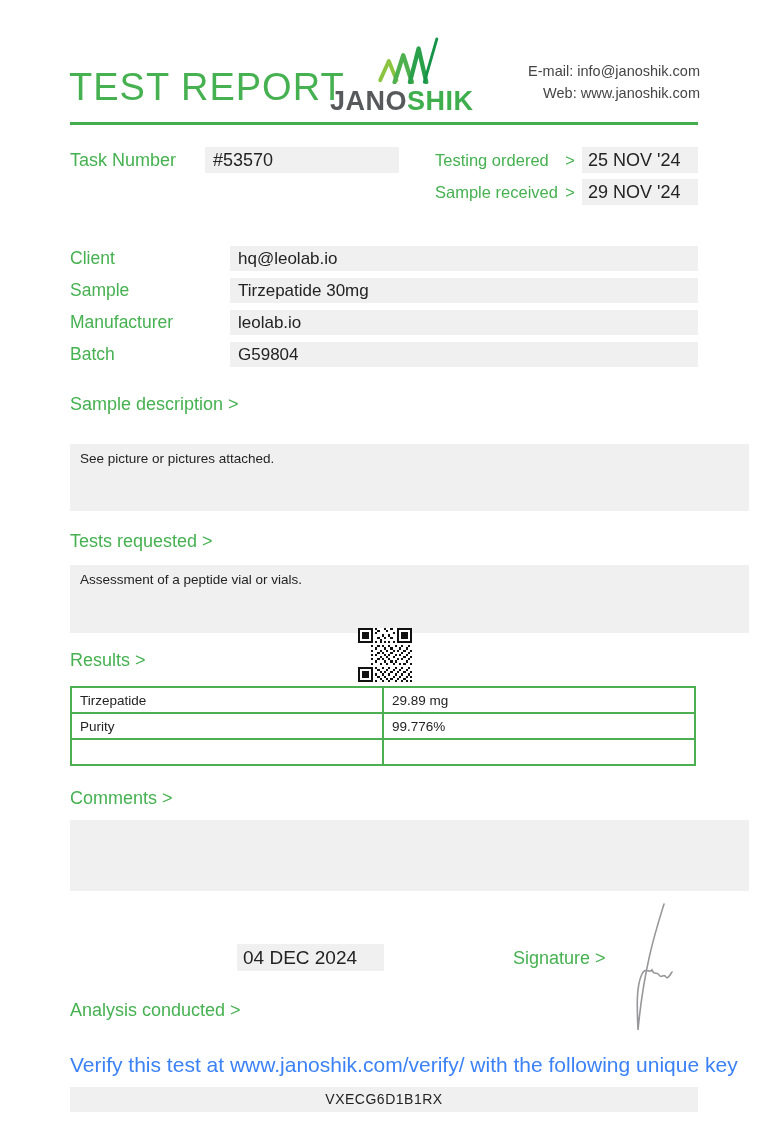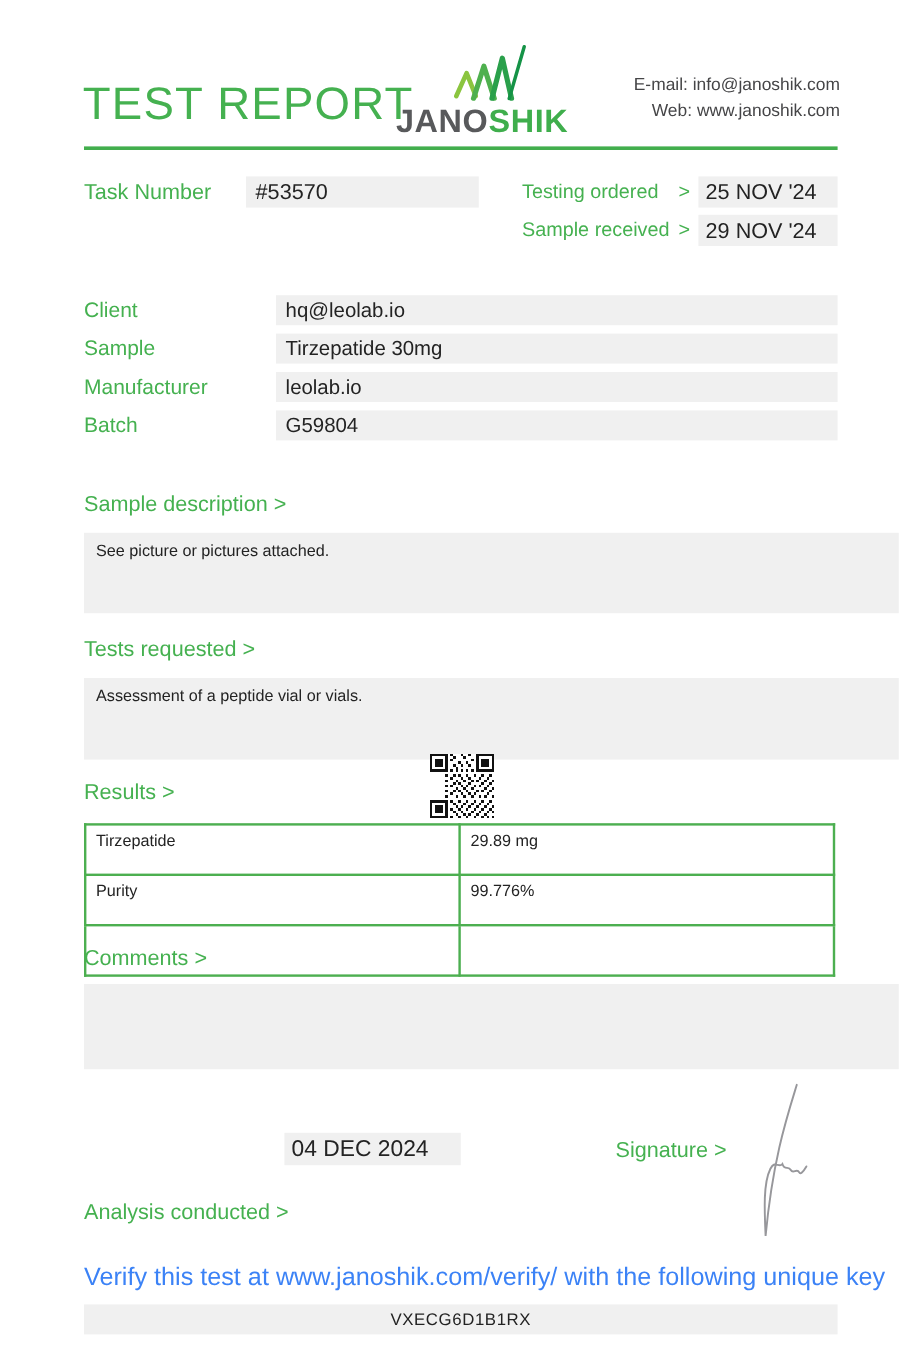--- a/index.html
+++ b/index.html
@@ -40,34 +40,34 @@
 
   
   .info { position:absolute; left:70px; top:246px; width:628px; }
   .info-row { display:flex; height:25px; margin-bottom:7px; align-items:center;gap:25px; }
   .info-label { width:135px; color:#45b150; font-size:17.5px; flex:none; }
   .info-value { flex:1; background:#f0f0f0; height:25px; line-height:25px; padding-left:8px; font-size:17px; }
 
   
   .sec-heading { position:absolute; left:70px; font-size:18px; color:#45b150; }
   .sec-box { position:absolute; left:70px; width:679px; background:#f0f0f0; font-size:13.5px; padding:7px 10px; box-sizing:border-box; color:#232323; }
-  .h-sample { top:410px; }  .b-sample { top:444px; height:67px; }
+  .h-sample { top:394px; }  .b-sample { top:444px; height:67px; }
   .h-tests  { top:531px; }  .b-tests  { top:565px; height:68px; }
   .h-results{ top:650px; }
   .h-comments{ top:788px; } .b-comments{ top:820px; height:71px; }
 
   .qr { position:absolute; left:358px; top:628px; width:54px; height:54px; }
 
   .results-table {
     position:absolute; left:70px; top:686px; width:626px;
     border-collapse:collapse;
   }
   .results-table td {
     border:2px solid #4caf50; height:24px; font-size:13.5px;
-    padding:0 0 16px 8px; color:#232323;
+    padding:0 0 0 8px; color:#232323;
   }
   .results-table td.c1 { width:50%; }
 
   
   .analysis-label { position:absolute; left:70px; top:1000px; font-size:18px; color:#45b150; }
   .analysis-field { position:absolute; left:237px; top:944px; width:147px; height:27px; line-height:27px; padding-left:6px; font-size:19px; }
   .signature-label { position:absolute; left:513px; top:948px; font-size:18px; color:#45b150; }
   .signature-svg { position:absolute; left:608px; top:900px; }
 
   .verify { position:absolute; left:70px; top:1053px; width:640px; font-size:21px; color:#3b82f6; white-space:nowrap; }

